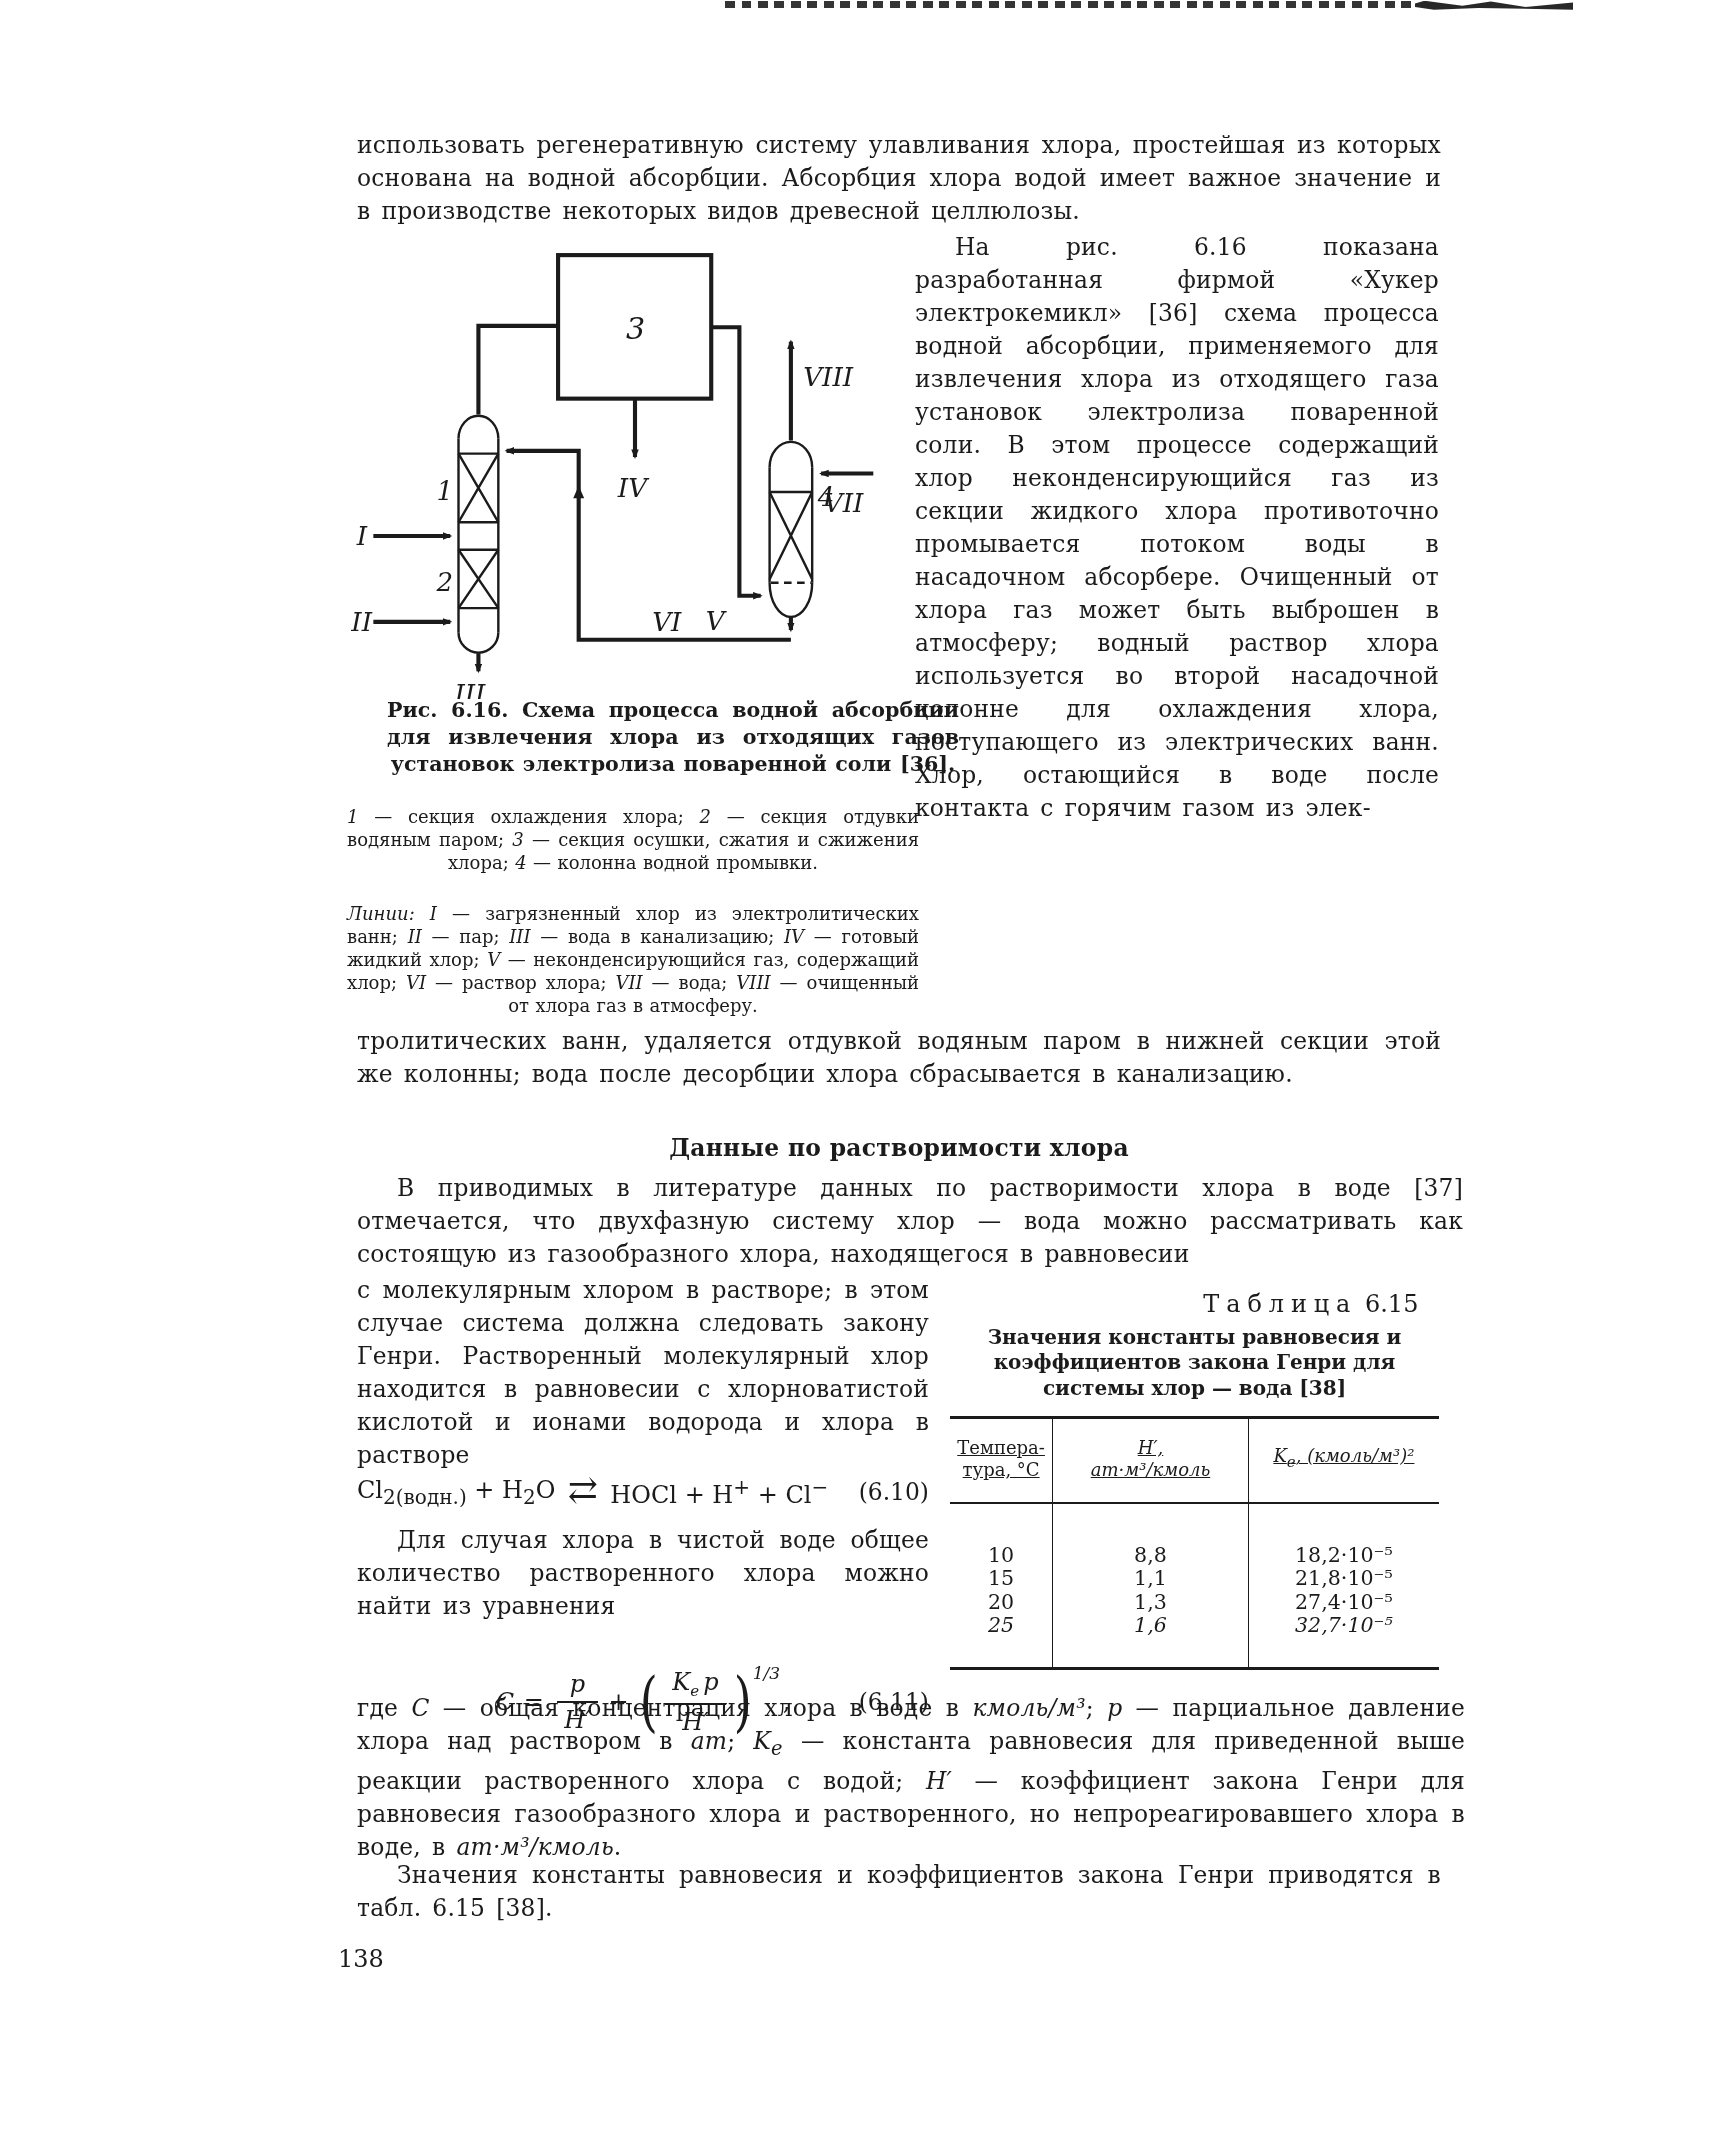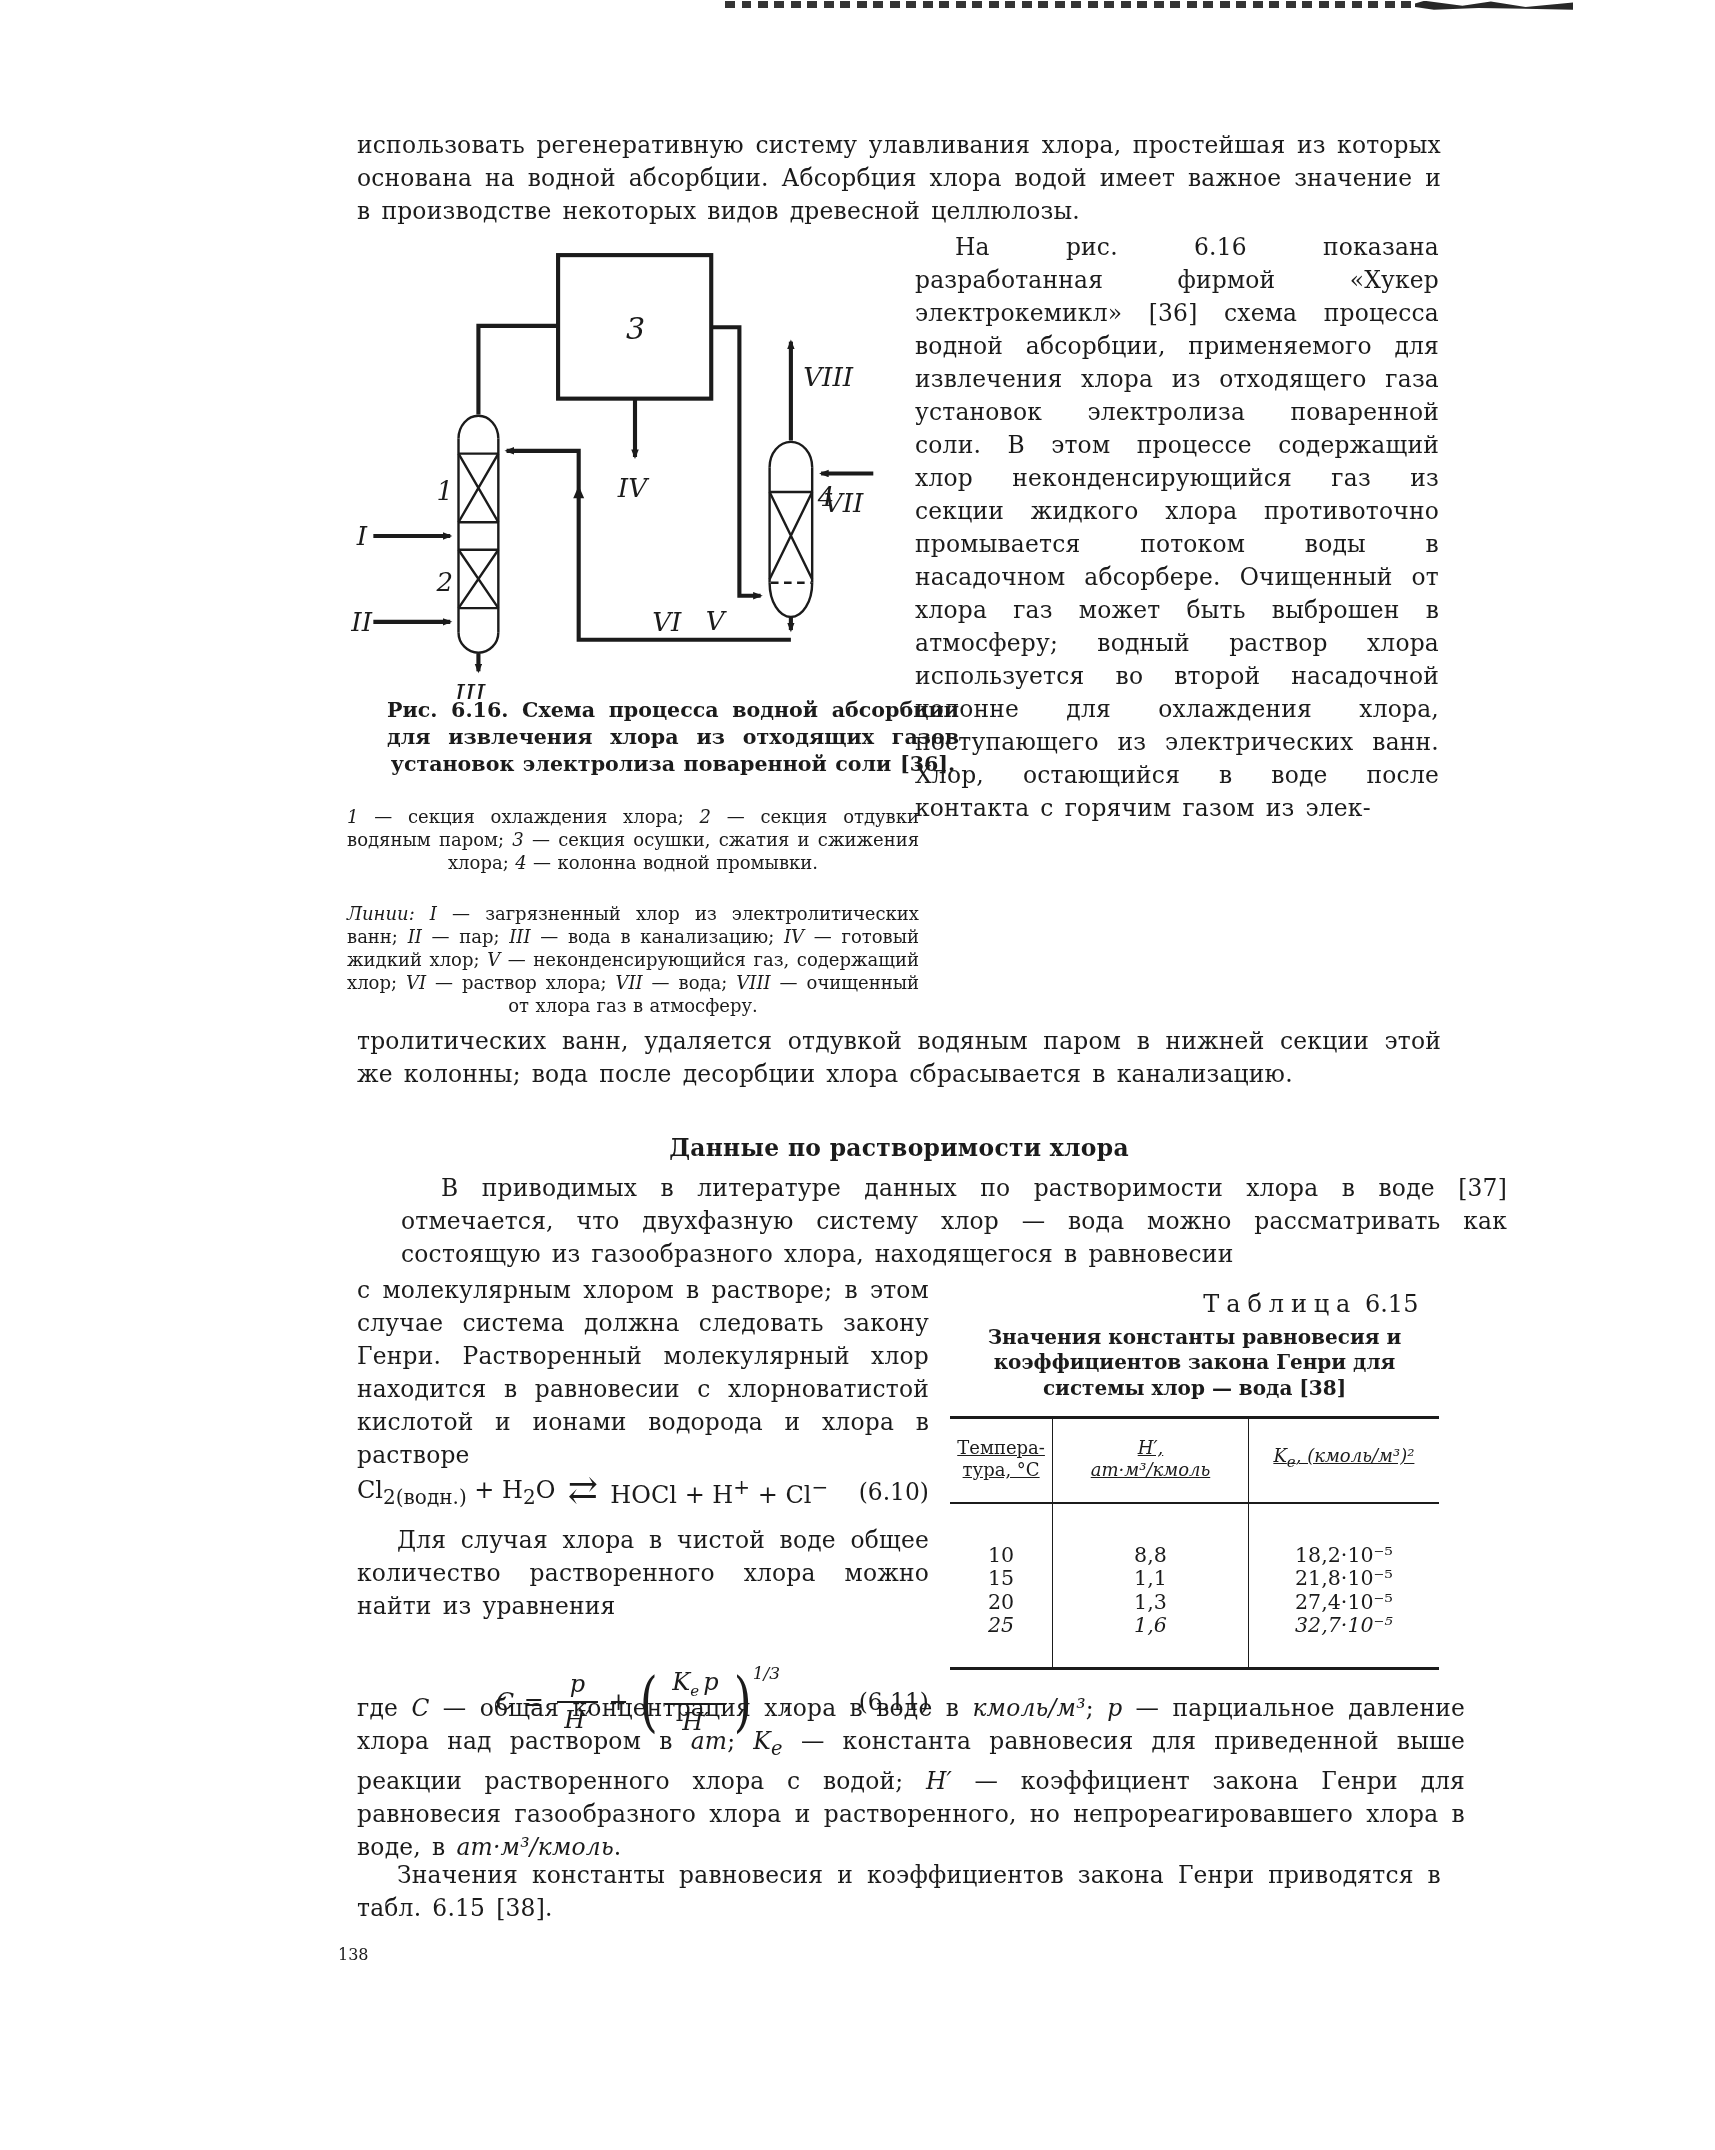--- a/index.html
+++ b/index.html
@@ -63,21 +63,21 @@
     border-bottom:2.1px solid #1b1b1b; vertical-align:middle;
     padding:18px 4.1px 20.6px;
     text-decoration:underline;
   }
   table.data th.sep, table.data td.sep { border-right:1.7px solid #1b1b1b; }
   table.data td { font-size:20.6px; line-height:23.4px; text-align:center; vertical-align:middle; padding:0 2.7px; }
   table.data tbody tr:first-child td { padding-top:40px; }
   table.data tbody tr:last-child td { padding-bottom:30px;font-style:italic; }
   .col-temp { width:21%; } .col-h { width:40%; } .col-k { width:39%; }
 
-  .page-num { font-size:16px; }
+  .page-num { font-size:24px; }
 
   svg text { font-family:"DejaVu Serif","Liberation Serif",serif; }
   .rom { font-style:italic; font-size:38px; fill:#1b1b1b; }
   .numlab { font-style:italic; font-size:38px; fill:#1b1b1b; }
 </style>
 </head>
 <body>
 
 <div class="abs artifact1"></div>
 <div class="abs artifact2"></div>
@@ -155,21 +155,21 @@
 <div class="abs legend centered-last" style="left:347px; top:902px; width:572px;"><i>Линии: I</i> — загрязненный хлор из электролитических ванн; <i>II</i> — пар; <i>III</i> — вода в канализацию; <i>IV</i> — готовый жидкий хлор; <i>V</i> — неконденсирующийся газ, содержащий хлор; <i>VI</i> — раствор хлора; <i>VII</i> — вода; <i>VIII</i> — очищенный от хлора газ в атмосферу.</div>
 
 <div class="abs" style="left:915px; top:231px; width:524px;">
   <p class="body-text indent">На рис. 6.16 показана разработанная фирмой «Хукер электрокемикл» [36] схема процесса водной абсорбции, применяемого для извлечения хлора из отходящего газа установок электролиза поваренной соли. В этом процессе содержащий хлор неконденсирующийся газ из секции жидкого хлора противоточно промывается потоком воды в насадочном абсорбере. Очищенный от хлора газ может быть выброшен в атмосферу; водный раствор хлора используется во второй насадочной колонне для охлаждения хлора, поступающего из электрических ванн. Хлор, остающийся в воде после контакта с горячим газом из элек-</p>
 </div>
 
 <div class="abs body-text" style="left:357px; top:1025px; width:1084px;">тролитических ванн, удаляется отдувкой водяным паром в нижней секции этой же колонны; вода после десорбции хлора сбрасывается в канализацию.</div>
 
 <div class="abs heading" style="left:357px; top:1134px; width:1084px;">Данные по растворимости хлора</div>
 
-<div class="abs body-text indent" style="left:357px; top:1172px; width:1106px;margin-left:44px;">В приводимых в литературе данных по растворимости хлора в воде [37] отмечается, что двухфазную систему хлор — вода можно рассматривать как состоящую из газообразного хлора, находящегося в равновесии</div>
+<div class="abs body-text indent" style="left:357px; top:1172px; width:1106px;">В приводимых в литературе данных по растворимости хлора в воде [37] отмечается, что двухфазную систему хлор — вода можно рассматривать как состоящую из газообразного хлора, находящегося в равновесии</div>
 
 <div class="abs body-text" style="left:357px; top:1274px; width:572px;">с молекулярным хлором в растворе; в этом случае система должна следовать закону Генри. Растворенный молекулярный хлор находится в равновесии с хлорноватистой кислотой и ионами водорода и хлора в растворе</div>
 
 <div class="abs equation" style="left:357px; top:1470px; width:572px; height:44px;">
   <div class="eq-row" style="height:44px;">
     <span>Cl<sub>2(водн.)</sub> + H<sub>2</sub>O</span>
     <span class="arrow-glyph">⇄</span>
     <span>HOCl + H<sup>+</sup> + Cl<sup>−</sup></span>
   </div>
   <span class="eq-number">(6.10)</span>

